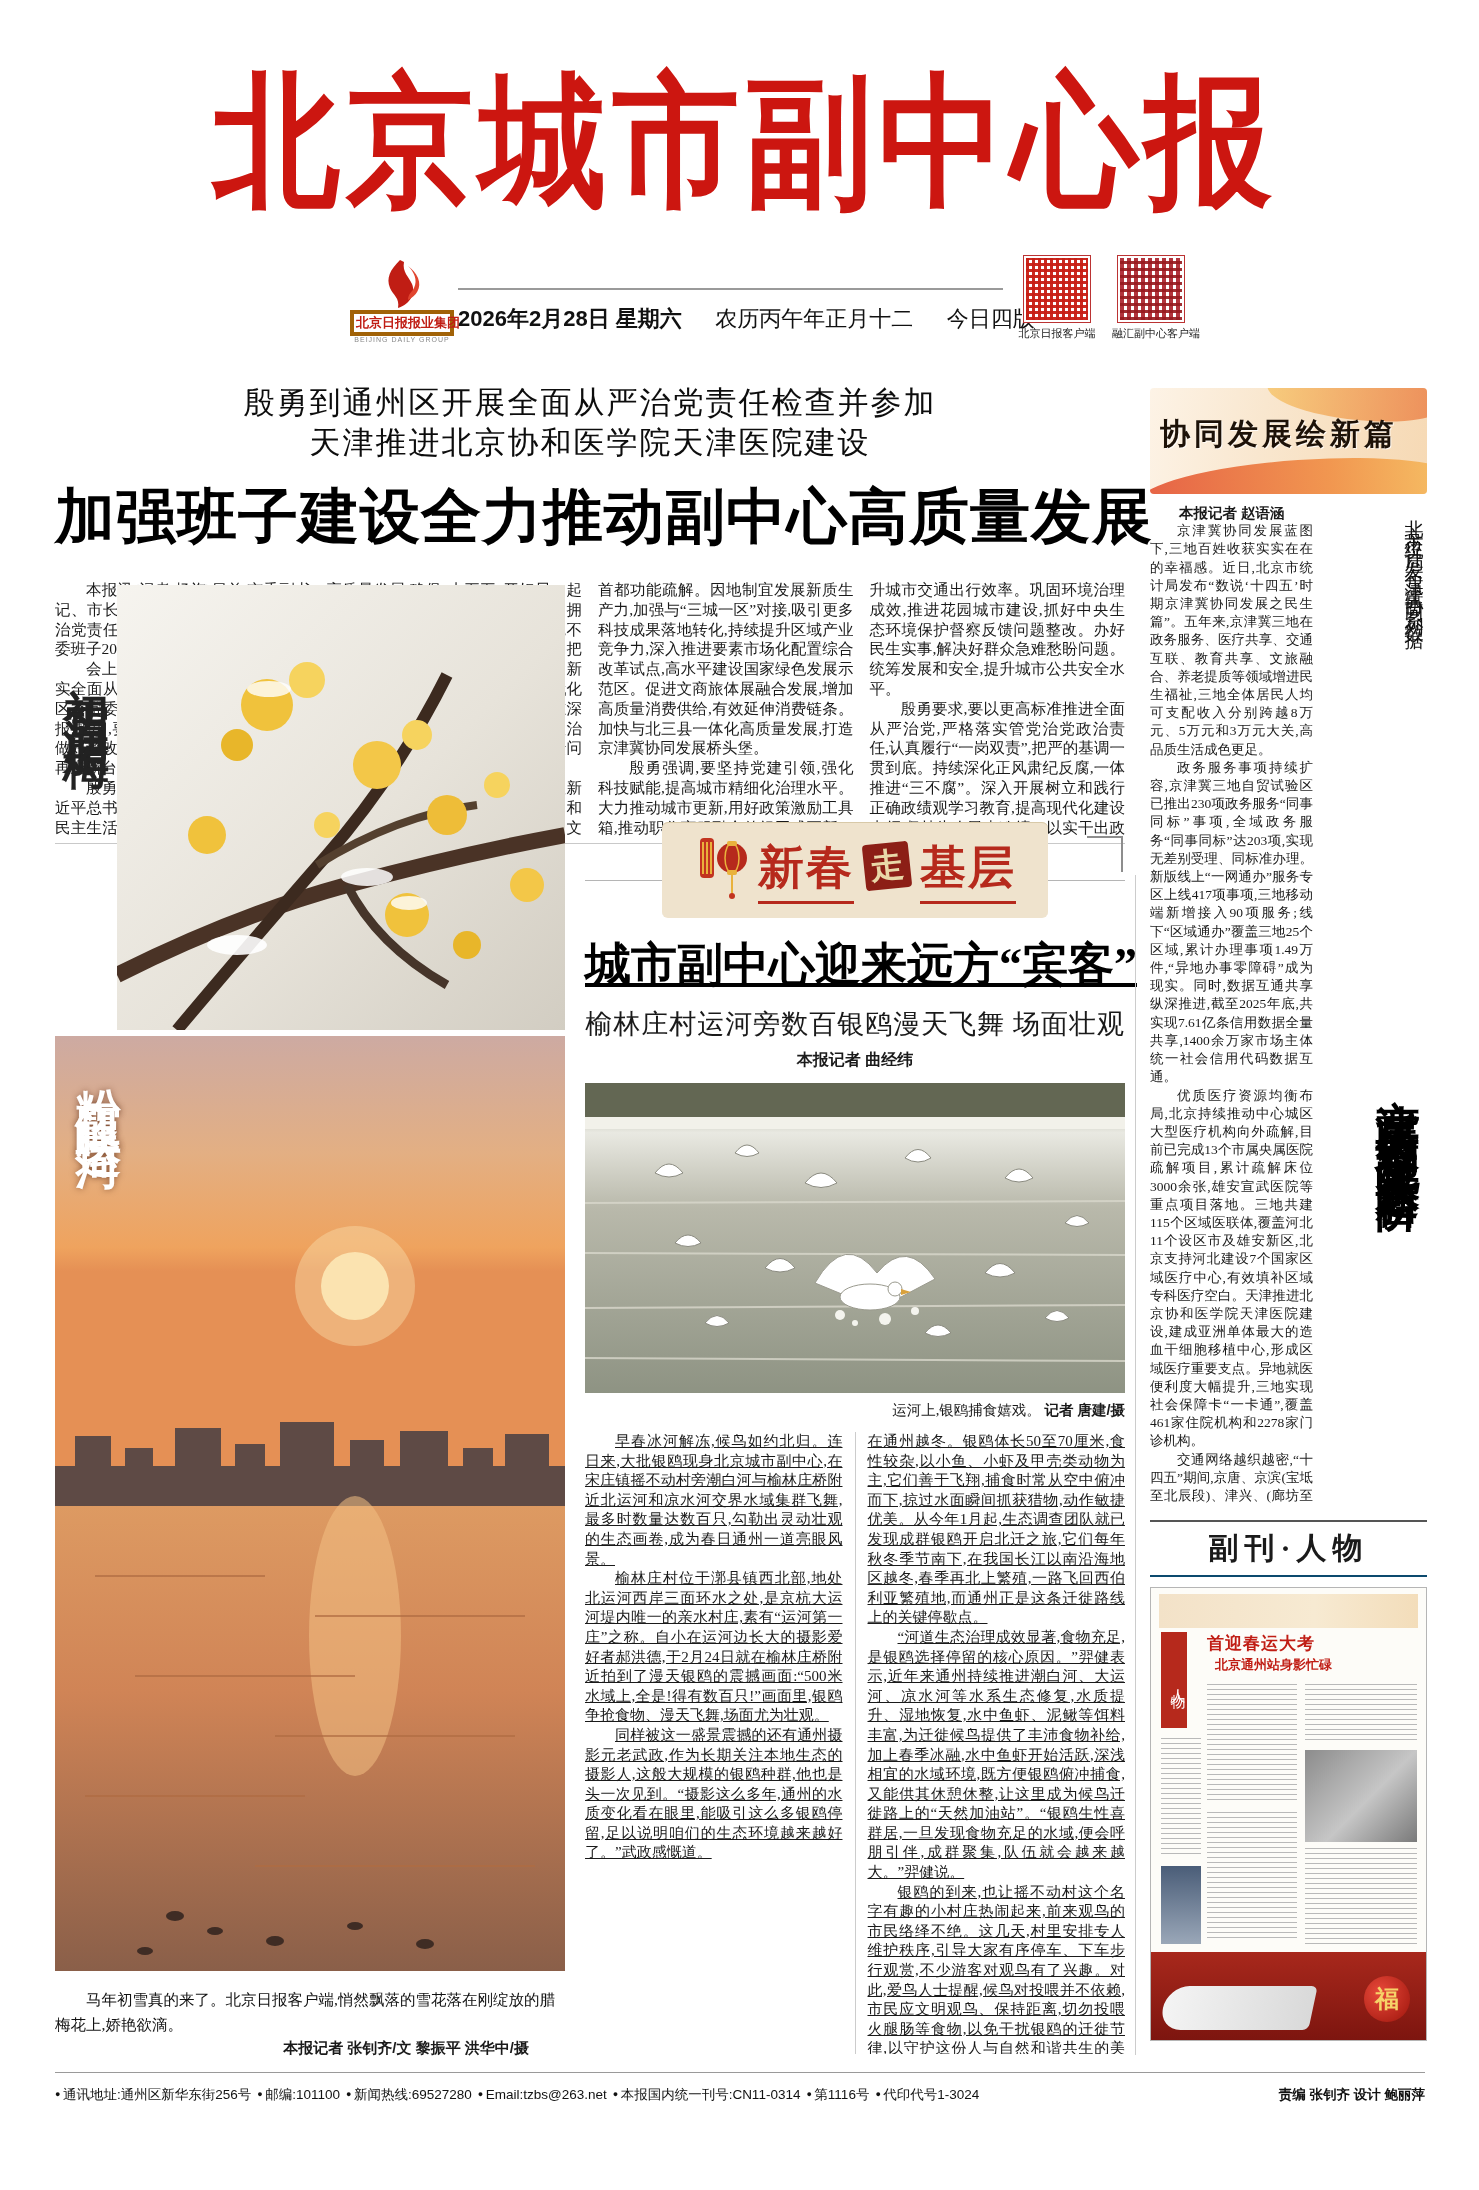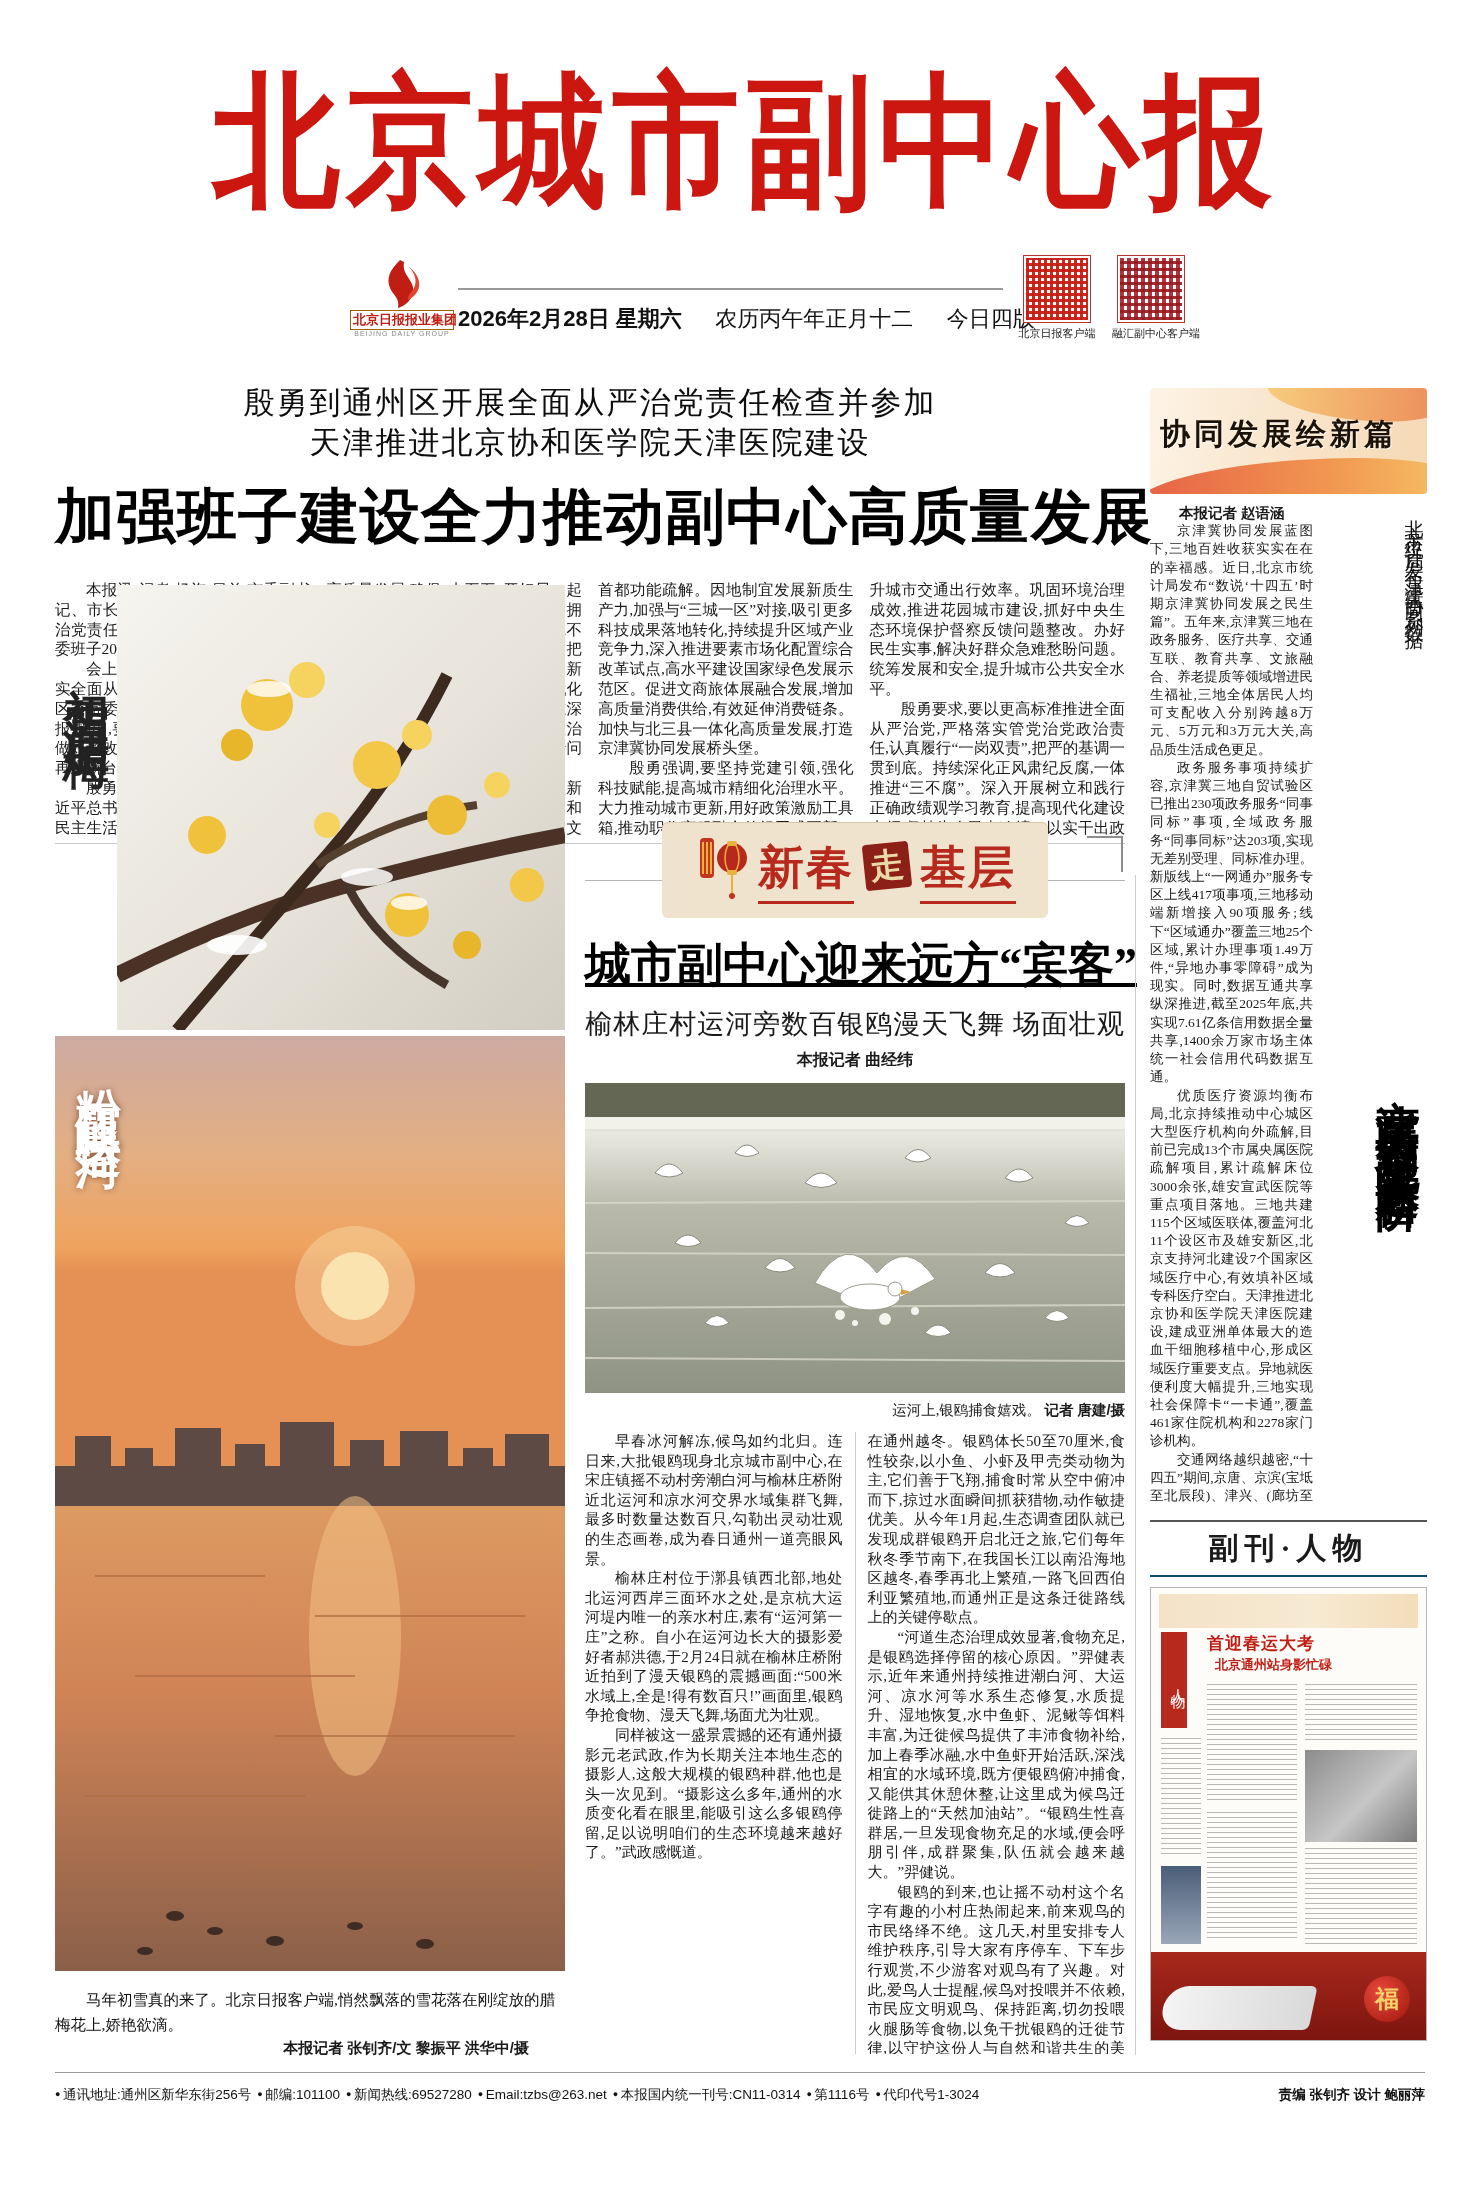--- a/index.html
+++ b/index.html
@@ -6,21 +6,21 @@
   .page{position:relative;width:1479px;height:2190px;background:#fff;margin:0 auto;overflow:hidden;
         font-family:"Liberation Serif","DejaVu Serif",serif;color:#1a1a1a;}
   
   .masthead{position:absolute;top:58px;left:12px;right:0;text-align:center;}
   .masthead-title{font-size:122px;font-weight:bold;color:#cc1610;letter-spacing:6px;
         transform:scale(1.04,1.18);transform-origin:center;white-space:nowrap;line-height:1.4;}
   
   .header-row{position:absolute;top:258px;left:350px;width:1074px;height:96px;}
   .pub-logo{position:absolute;left:0;top:0;width:104px;text-align:center;}
   .pub-logo svg{display:block;margin:0 auto;}
-  .pub-name{font-size:13px;font-weight:bold;color:#c01d14;border:1px solid #a16207;padding:0 2px;white-space:nowrap;font-family:"Liberation Sans",sans-serif;}
+  .pub-name{font-size:13px;font-weight:bold;color:#c01d14;border:4px solid #a16207;padding:0 2px;white-space:nowrap;font-family:"Liberation Sans",sans-serif;}
   .pub-en{font-size:7px;color:#888;letter-spacing:1px;font-family:"Liberation Sans",sans-serif;}
   .date-rule{position:absolute;left:108px;top:30px;width:545px;border-top:2px solid #9a9a9a;}
   .date-line{position:absolute;left:108px;top:46px;font-size:22px;color:#111;white-space:nowrap;}
   .date-line b{font-family:"Liberation Sans",sans-serif;}
   .lunar{margin-left:28px;}
   .edition{margin-left:28px;}
   .qrs{position:absolute;left:668px;top:-2px;display:flex;gap:16px;}
   .qrbox{width:78px;text-align:center;}
   .qr{width:62px;height:62px;margin:0 auto;border:2px solid #fff;outline:1px solid #b33;
       background:
@@ -63,21 +63,21 @@
   .badge-txt{font-size:46px;font-weight:900;color:#b6291c;letter-spacing:2px;border-bottom:3px solid #b6291c;padding-bottom:2px;}
   .badge-mid{display:inline-block;width:46px;height:46px;background:#8c1f16;color:#e9d8a8;font-size:34px;
       font-weight:bold;text-align:center;line-height:46px;border-radius:4px;transform:rotate(-6deg);margin:0 2px 8px 2px;}
   .gull-headline{text-align:center;font-size:46px;font-weight:900;color:#000;margin-top:16px;white-space:nowrap;text-decoration:underline;}
   .gull-subhead{text-align:center;font-size:27px;margin-top:10px;letter-spacing:1px;white-space:nowrap;}
   .gull-byline{text-align:center;font-size:16px;font-weight:bold;margin-top:8px;font-family:"Liberation Sans",sans-serif;}
   .gull-photo{margin-top:12px;width:540px;height:310px;}
   .gull-caption{text-align:right;font-size:14.5px;margin-top:4px;}
   .gull-caption b{font-family:"Liberation Sans",sans-serif;}
   .gull-cols{display:flex;margin-top:12px;height:622px;overflow:hidden;}
-  .gull-col{flex:1;font-size:15px;line-height:19.6px;text-align:justify;padding-right:12px;}
+  .gull-col{flex:1;font-size:15px;line-height:19.6px;text-align:justify;padding-right:12px;text-decoration:underline;}
   .gull-col.second{border-left:1px solid #ccc;padding-left:12px;padding-right:0;}
   .gull-col p{margin:0;text-indent:2em;}
   
   .v-divider{position:absolute;left:1135px;top:875px;height:1180px;border-left:1px solid #ccc;}
   
   .right-col{position:absolute;left:1150px;top:388px;width:277px;}
   .banner{position:relative;height:106px;border-radius:4px;overflow:hidden;
       background:linear-gradient(100deg,#fdf3e6 0%,#f9e7cf 40%,#f6d9b4 100%);}
   .banner::before{content:"";position:absolute;left:-10px;bottom:-26px;width:320px;height:60px;
       background:linear-gradient(90deg,#e2482a,#f08a3c 60%,#f6c05a);transform:rotate(-4deg);border-radius:50%;opacity:.85;}

